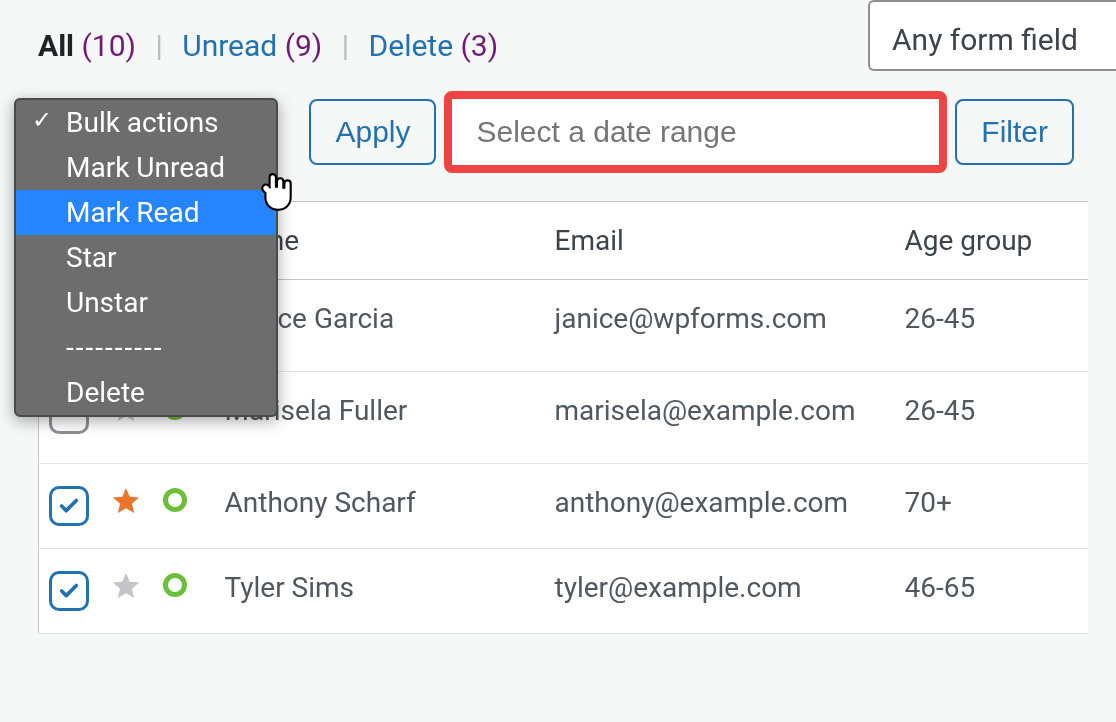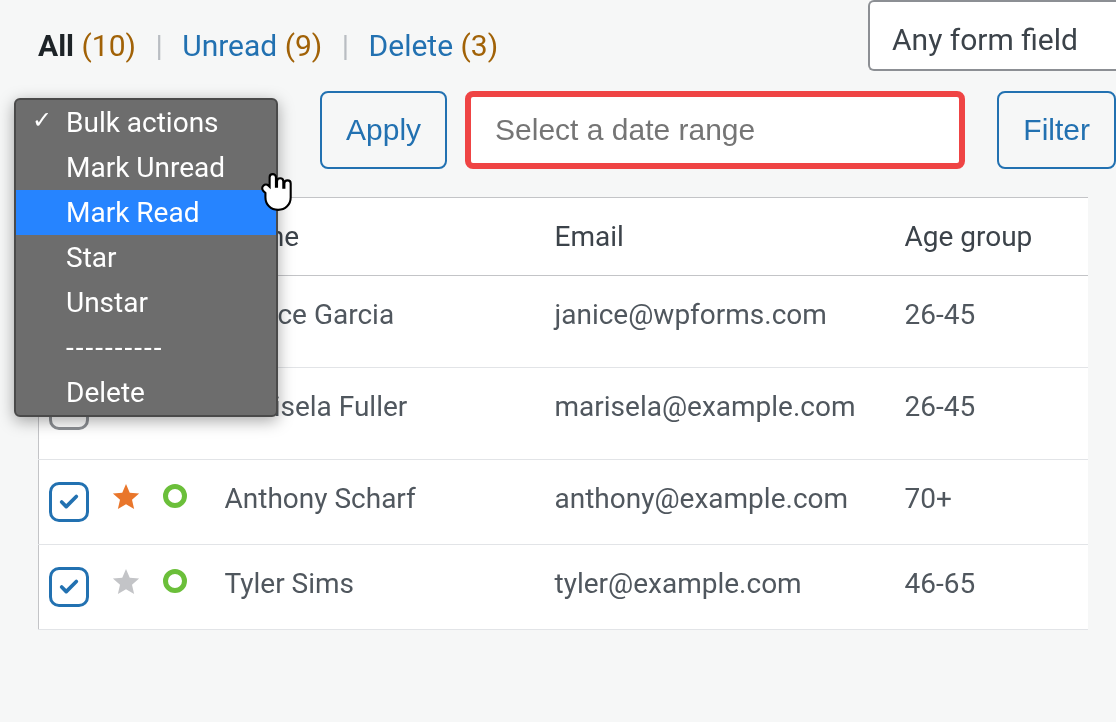--- a/index.html
+++ b/index.html
@@ -16,48 +16,49 @@
     padding: 28px 0 0 38px;
     position: relative;
   }
 
   
   .subsubsub {
     font-size: 30px;
     margin-bottom: 28px;
   }
   .subsubsub .current { font-weight: 700; color: #1d2327; }
-  .subsubsub .count { color: #a16207; font-weight: 400; margin-top: 13px; }
+  .subsubsub .count { color: #701a75; font-weight: 400; margin-top: 13px; }
   .subsubsub a { color: #2271b1; text-decoration: none; cursor: pointer; }
   .subsubsub .sep { color: #b9bdc2; padding: 0 12px; }
 
   
   .tablenav {
     display: flex;
-    gap: 18px;
+    align-items: center;
+    gap: 8px;
     position: relative;
   }
   .btn, .select-box, .date-input {
     font-size: 30px;
     line-height: 1;
     border: 2px solid #2271b1;
     background: #f6f7f7;
     color: #2271b1;
     border-radius: 8px;
     padding: 16px 24px;
     cursor: pointer;
   }
   .date-input {
-    border: 6px solid #ef4444;
+    border: 8px solid #ef4444;
     color: #0c4a6e;
     background: #fff;
     width: 440px;
     cursor: text;
   }
-  .filter-btn { margin-left: auto; }
+  .filter-btn { margin-left: auto; margin-right: 42px; }
 
   .any-field {
     position: absolute;
     top: 0;
     right: 0;
     background: #fff;
     border: 2px solid #8c8f94;
     border-right: none;
     padding: 20px 38px 12px 22px;
     font-size: 30px;

